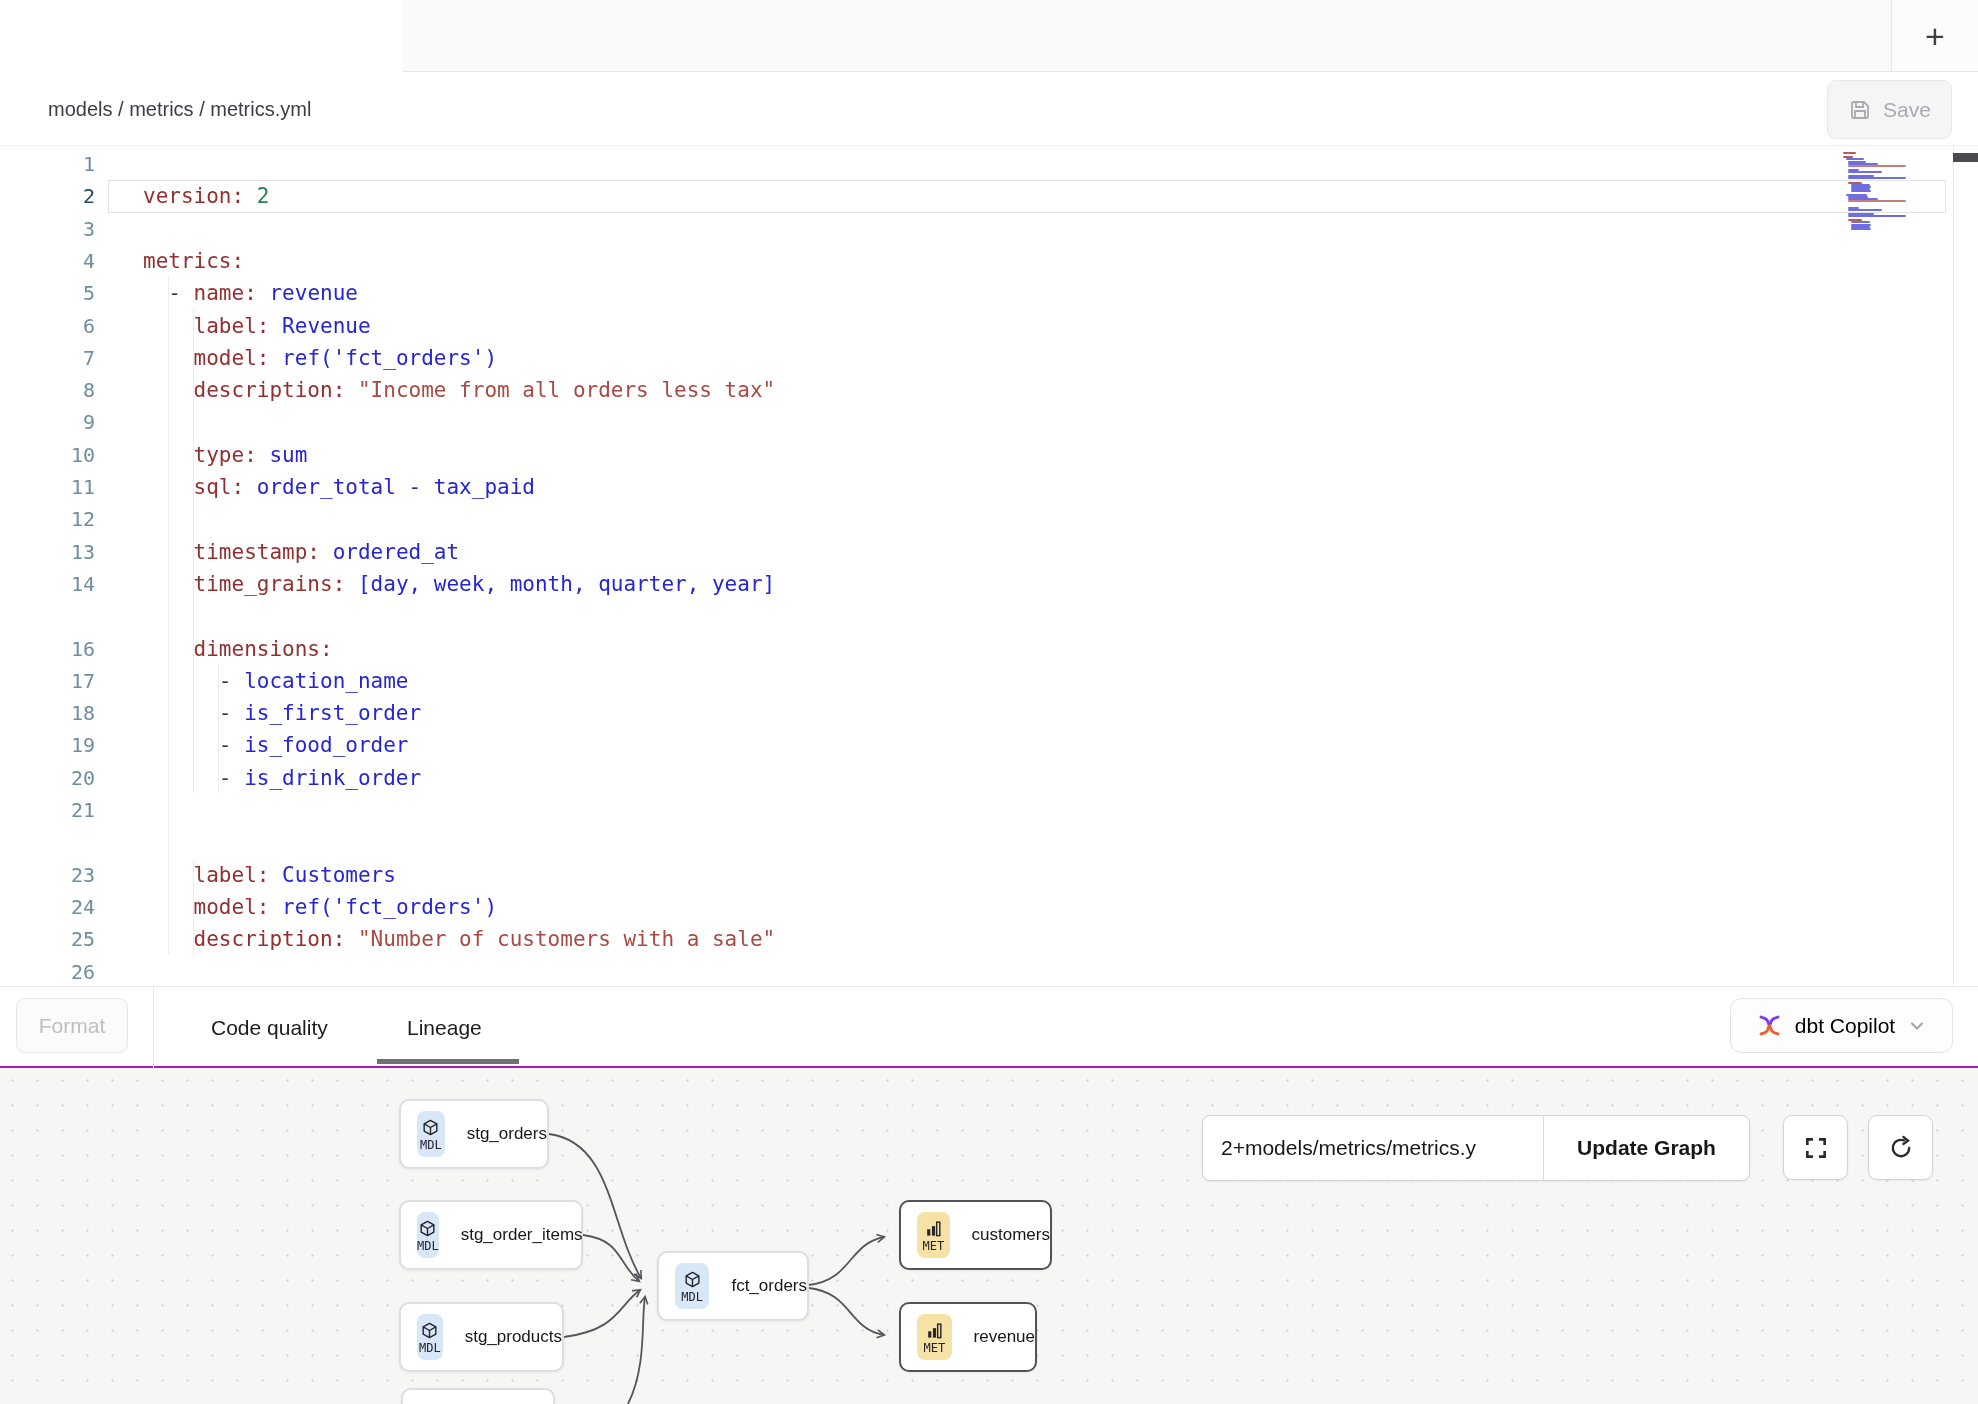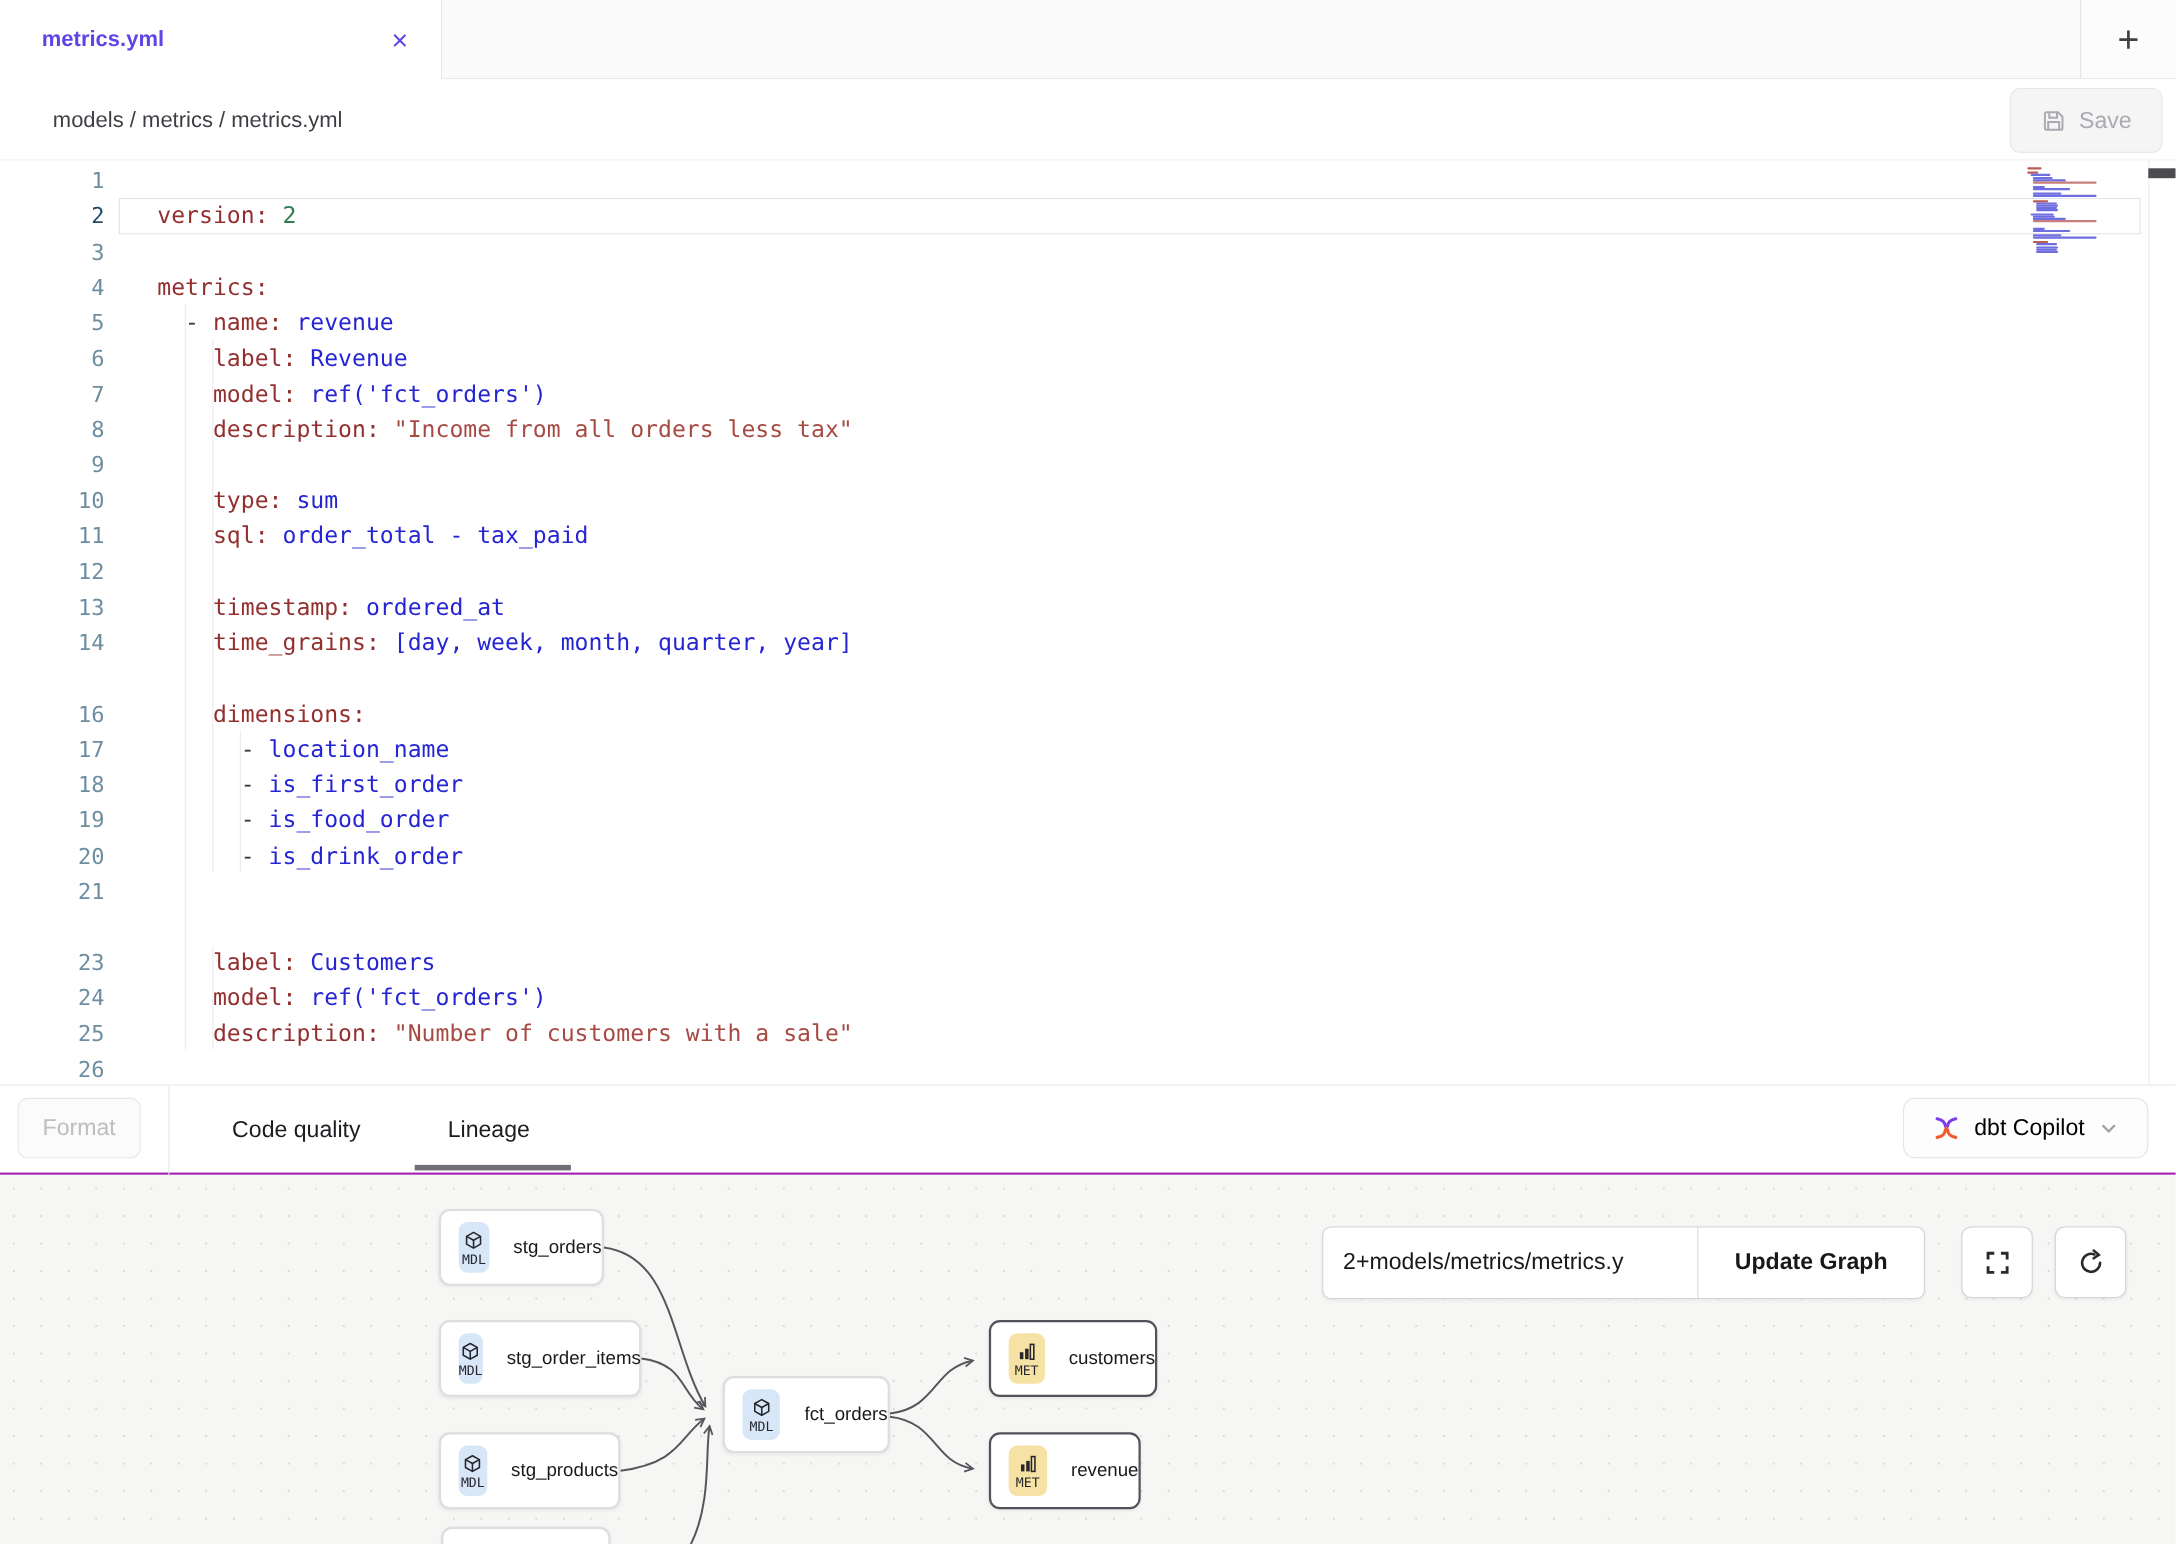--- a/index.html
+++ b/index.html
@@ -14,21 +14,21 @@
   .tab-label { color:#5e45e6; font-size:20px; font-weight:700; }
   .tab-close { color:#5e45e6; font-size:26px; font-weight:400; cursor:pointer; line-height:1; }
   .tab-empty { position:absolute; left:402px; top:0; width:1489px; height:72px; background:#fafafa; border-bottom:1px solid #e6e6ea; }
   .tab-plus { position:absolute; left:1891px; top:0; width:87px; height:72px; background:#fcfcfc;
     border-left:1px solid #e6e6ea; border-bottom:1px solid #e6e6ea; display:flex; align-items:center; justify-content:center; }
   .plus-glyph { font-size:34px; font-weight:300; color:#3f3f46; line-height:1; }
 
   
   .crumbrow { position:absolute; left:0; top:72px; width:1978px; height:74px; background:#fff; border-bottom:1px solid #ededf0; }
   .crumb { position:absolute; left:48px; top:0; height:74px; display:flex; align-items:center; color:#3d3d44; font-size:20px; }
-  .save-btn { position:absolute; left:1827px; top:8px; width:139px; height:59px; background:#f5f5f6;
+  .save-btn { position:absolute; left:1827px; top:8px; width:125px; height:59px; background:#f5f5f6;
     border:1px solid #e7e7ea; border-radius:9px; display:flex; align-items:center; justify-content:center; gap:11px; }
   .save-btn span { color:#aaaab0; font-size:21px; font-weight:500; }
 
   
   .editor { position:absolute; left:0; top:146px; width:1978px; height:840px; background:#fff; overflow:hidden; }
   .code-line { position:absolute; left:0; height:33px; width:1978px; }
   .ln { position:absolute; left:0; top:0; width:95px; text-align:right; font-family:"DejaVu Sans Mono", monospace;
     font-size:20px; line-height:33px; color:#6d8da0; }
   .ln.active { color:#224b68; }
   .code { position:absolute; left:143px; top:0; font-family:"DejaVu Sans Mono", monospace; font-size:21px;
@@ -76,24 +76,20 @@
     font-size:21px; font-weight:700; color:#18181b; font-family:"Liberation Sans", sans-serif; cursor:pointer; }
   .icon-btn { position:absolute; top:47px; width:65px; height:65px; background:#fff; border:1px solid #d2d2d7;
     border-radius:9px; display:flex; align-items:center; justify-content:center; cursor:pointer; box-shadow:0 1px 3px rgba(0,0,0,.05); }
 </style>
 </head>
 <body>
 
 <div id="app">
 
   <div class="tabbar">
-    <div class="tab-active">
-      <span class="tab-label">metrics.yml</span>
-      <span class="tab-close">×</span>
-    </div>
     <div class="tab-empty"></div>
     <div class="tab-plus">
       <span class="plus-glyph">+</span>
     </div>
   </div>
 
   <div class="crumbrow">
     <div class="crumb">models / metrics / metrics.yml</div>
     <div class="save-btn">
       <svg width="24" height="24" viewBox="0 0 24 24" fill="none" stroke="#aaaab0" stroke-width="1.8">

